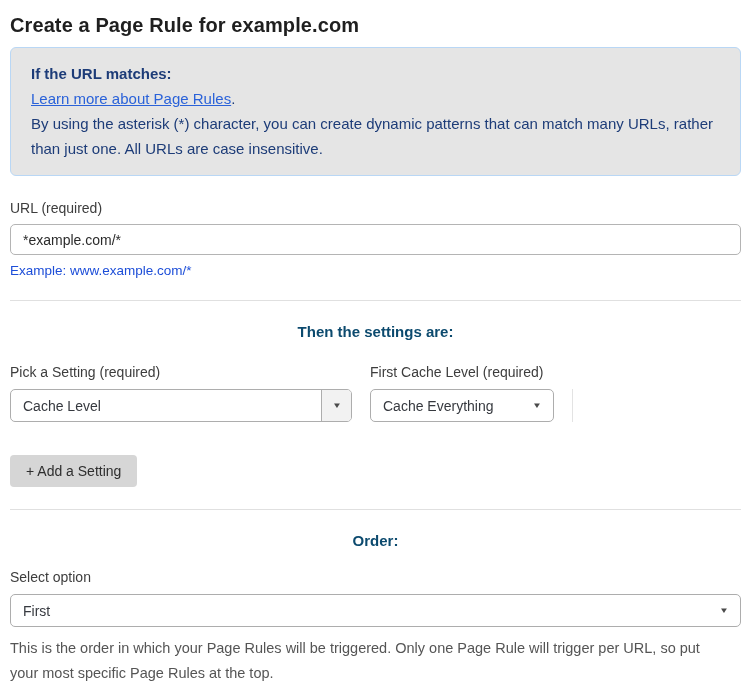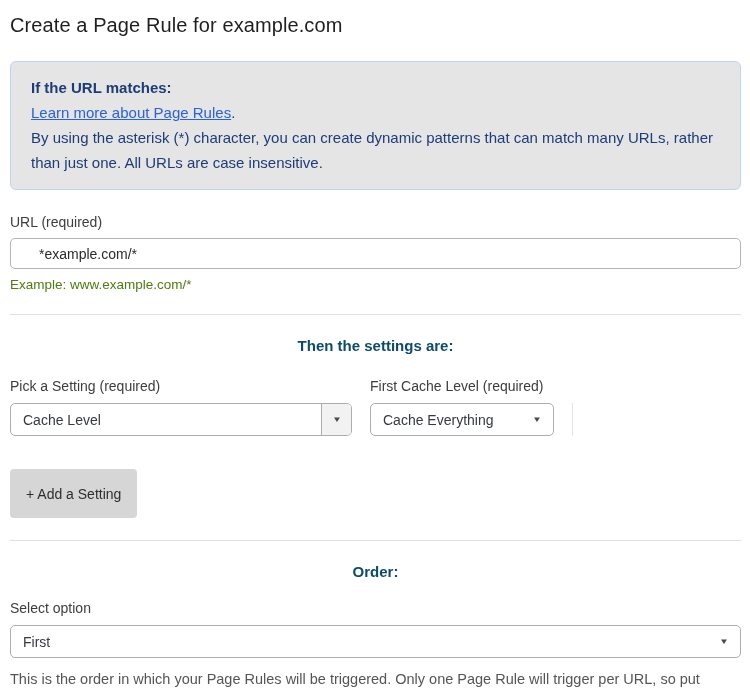--- a/index.html
+++ b/index.html
@@ -7,23 +7,23 @@
   body {
     width: 750px;
     height: 691px;
     font-family: "Liberation Sans", sans-serif;
     color: #333333;
     padding: 10px 9px 0 10px;
     position: relative;
   }
   .page-title {
     font-size: 20px;
-    font-weight: normal;
+    font-weight: bold;
     color: #1f1f1f;
-    margin: 4px 0 24px 0;
+    margin: 4px 0 10px 0;
     letter-spacing: 0.1px;
   }
   .info-box {
     background: #e5e5e5;
     border: 1px solid #b9d7f5;
     border-radius: 6px;
     padding: 13px 20px 14px 20px;
     color: #1d3c78;
     font-size: 15px;
     line-height: 25px;
@@ -45,27 +45,27 @@
     margin-bottom: 8px;
   }
   .text-input {
     width: 100%;
     height: 31px;
     border: 1px solid #b4b4b4;
     border-radius: 5px;
     font-family: "Liberation Sans", sans-serif;
     font-size: 14px;
     color: #2b2b2b;
-    padding: 0 28px;
+    padding: 0 12px;
     background: #ffffff;
     outline: none;
   }
   .helper-text {
     font-size: 13.5px;
-    color: #4d7c0f;
+    color: #1d4ed8;
     margin-top: 8px;
   }
   .divider {
     border: none;
     border-top: 1px solid #e0e0e0;
     margin: 22px 0;
   }
   .section-heading {
     font-size: 15px;
     font-weight: bold;
@@ -126,21 +126,21 @@
   .col-rule {
     width: 1px;
     height: 33px;
     background: #e3e3e3;
     align-self: flex-end;
   }
   .btn {
     display: inline-flex;
     align-items: center;
     justify-content: center;
-    height: 49px;
+    height: 32px;
     border: none;
     border-radius: 4px;
     font-family: "Liberation Sans", sans-serif;
     font-size: 14px;
     cursor: pointer;
     padding: 14px 16px;
   }
   .btn-gray {
     background: #d6d6d6;
     color: #2e2e2e;

